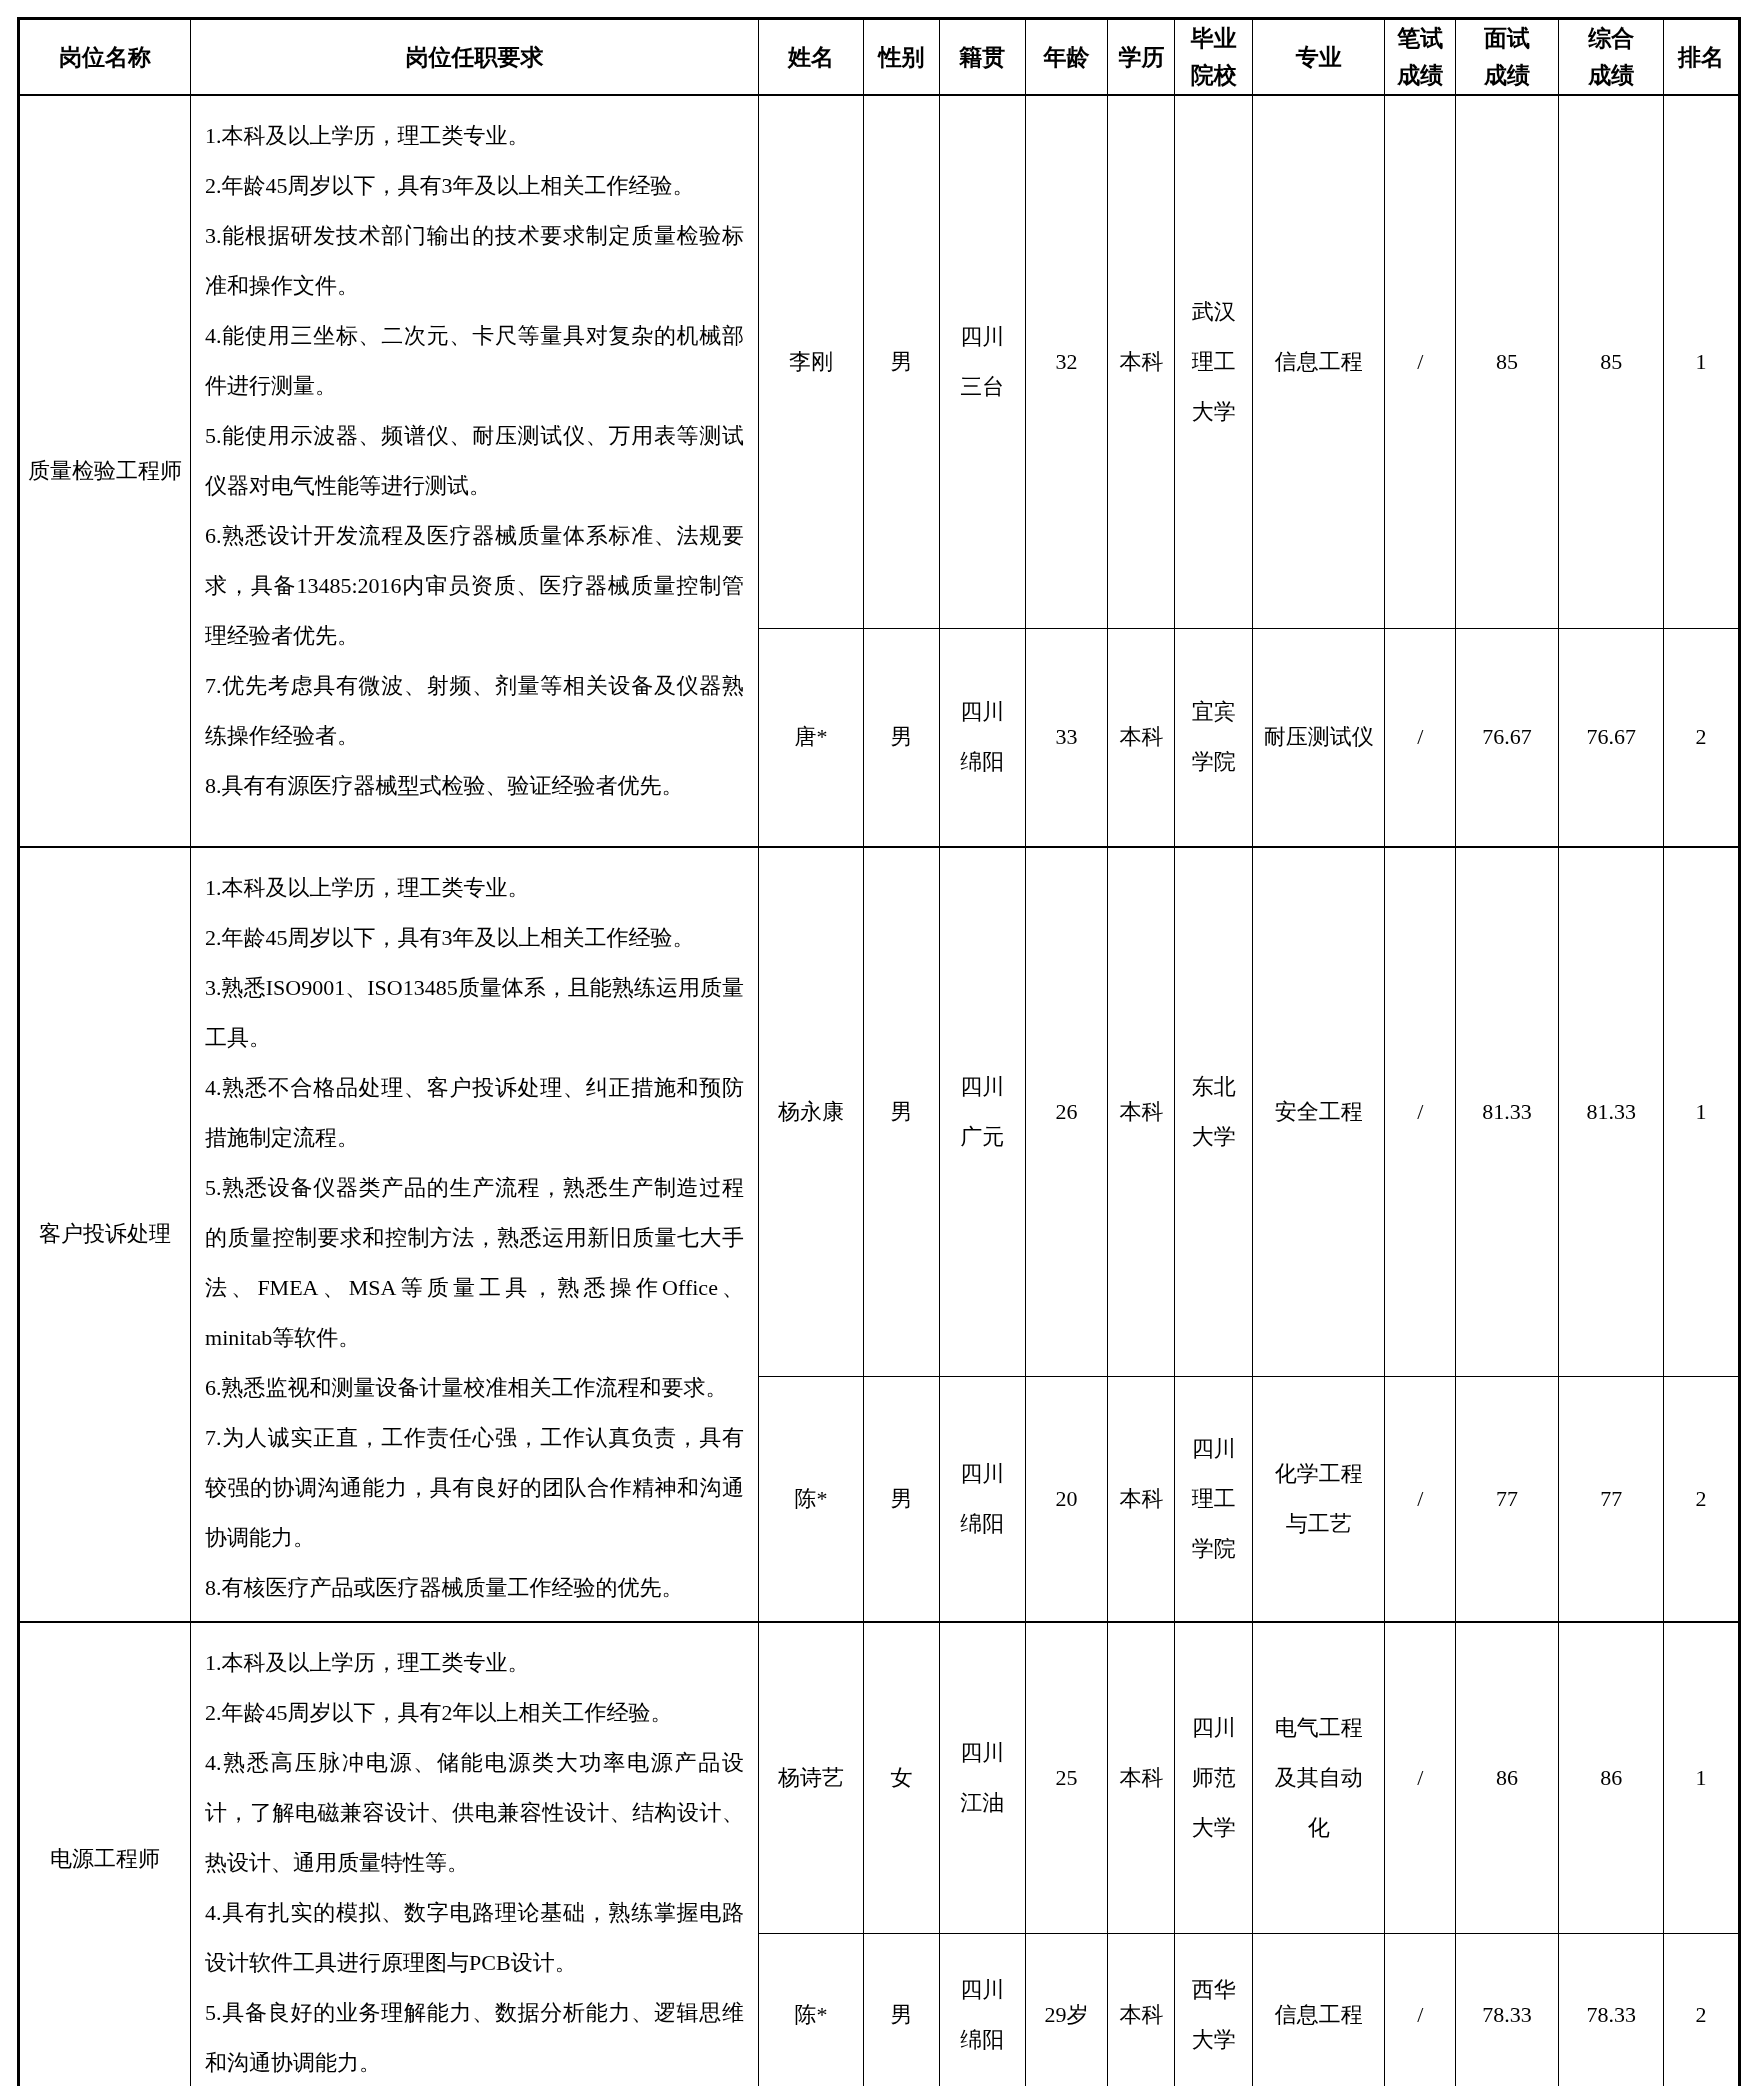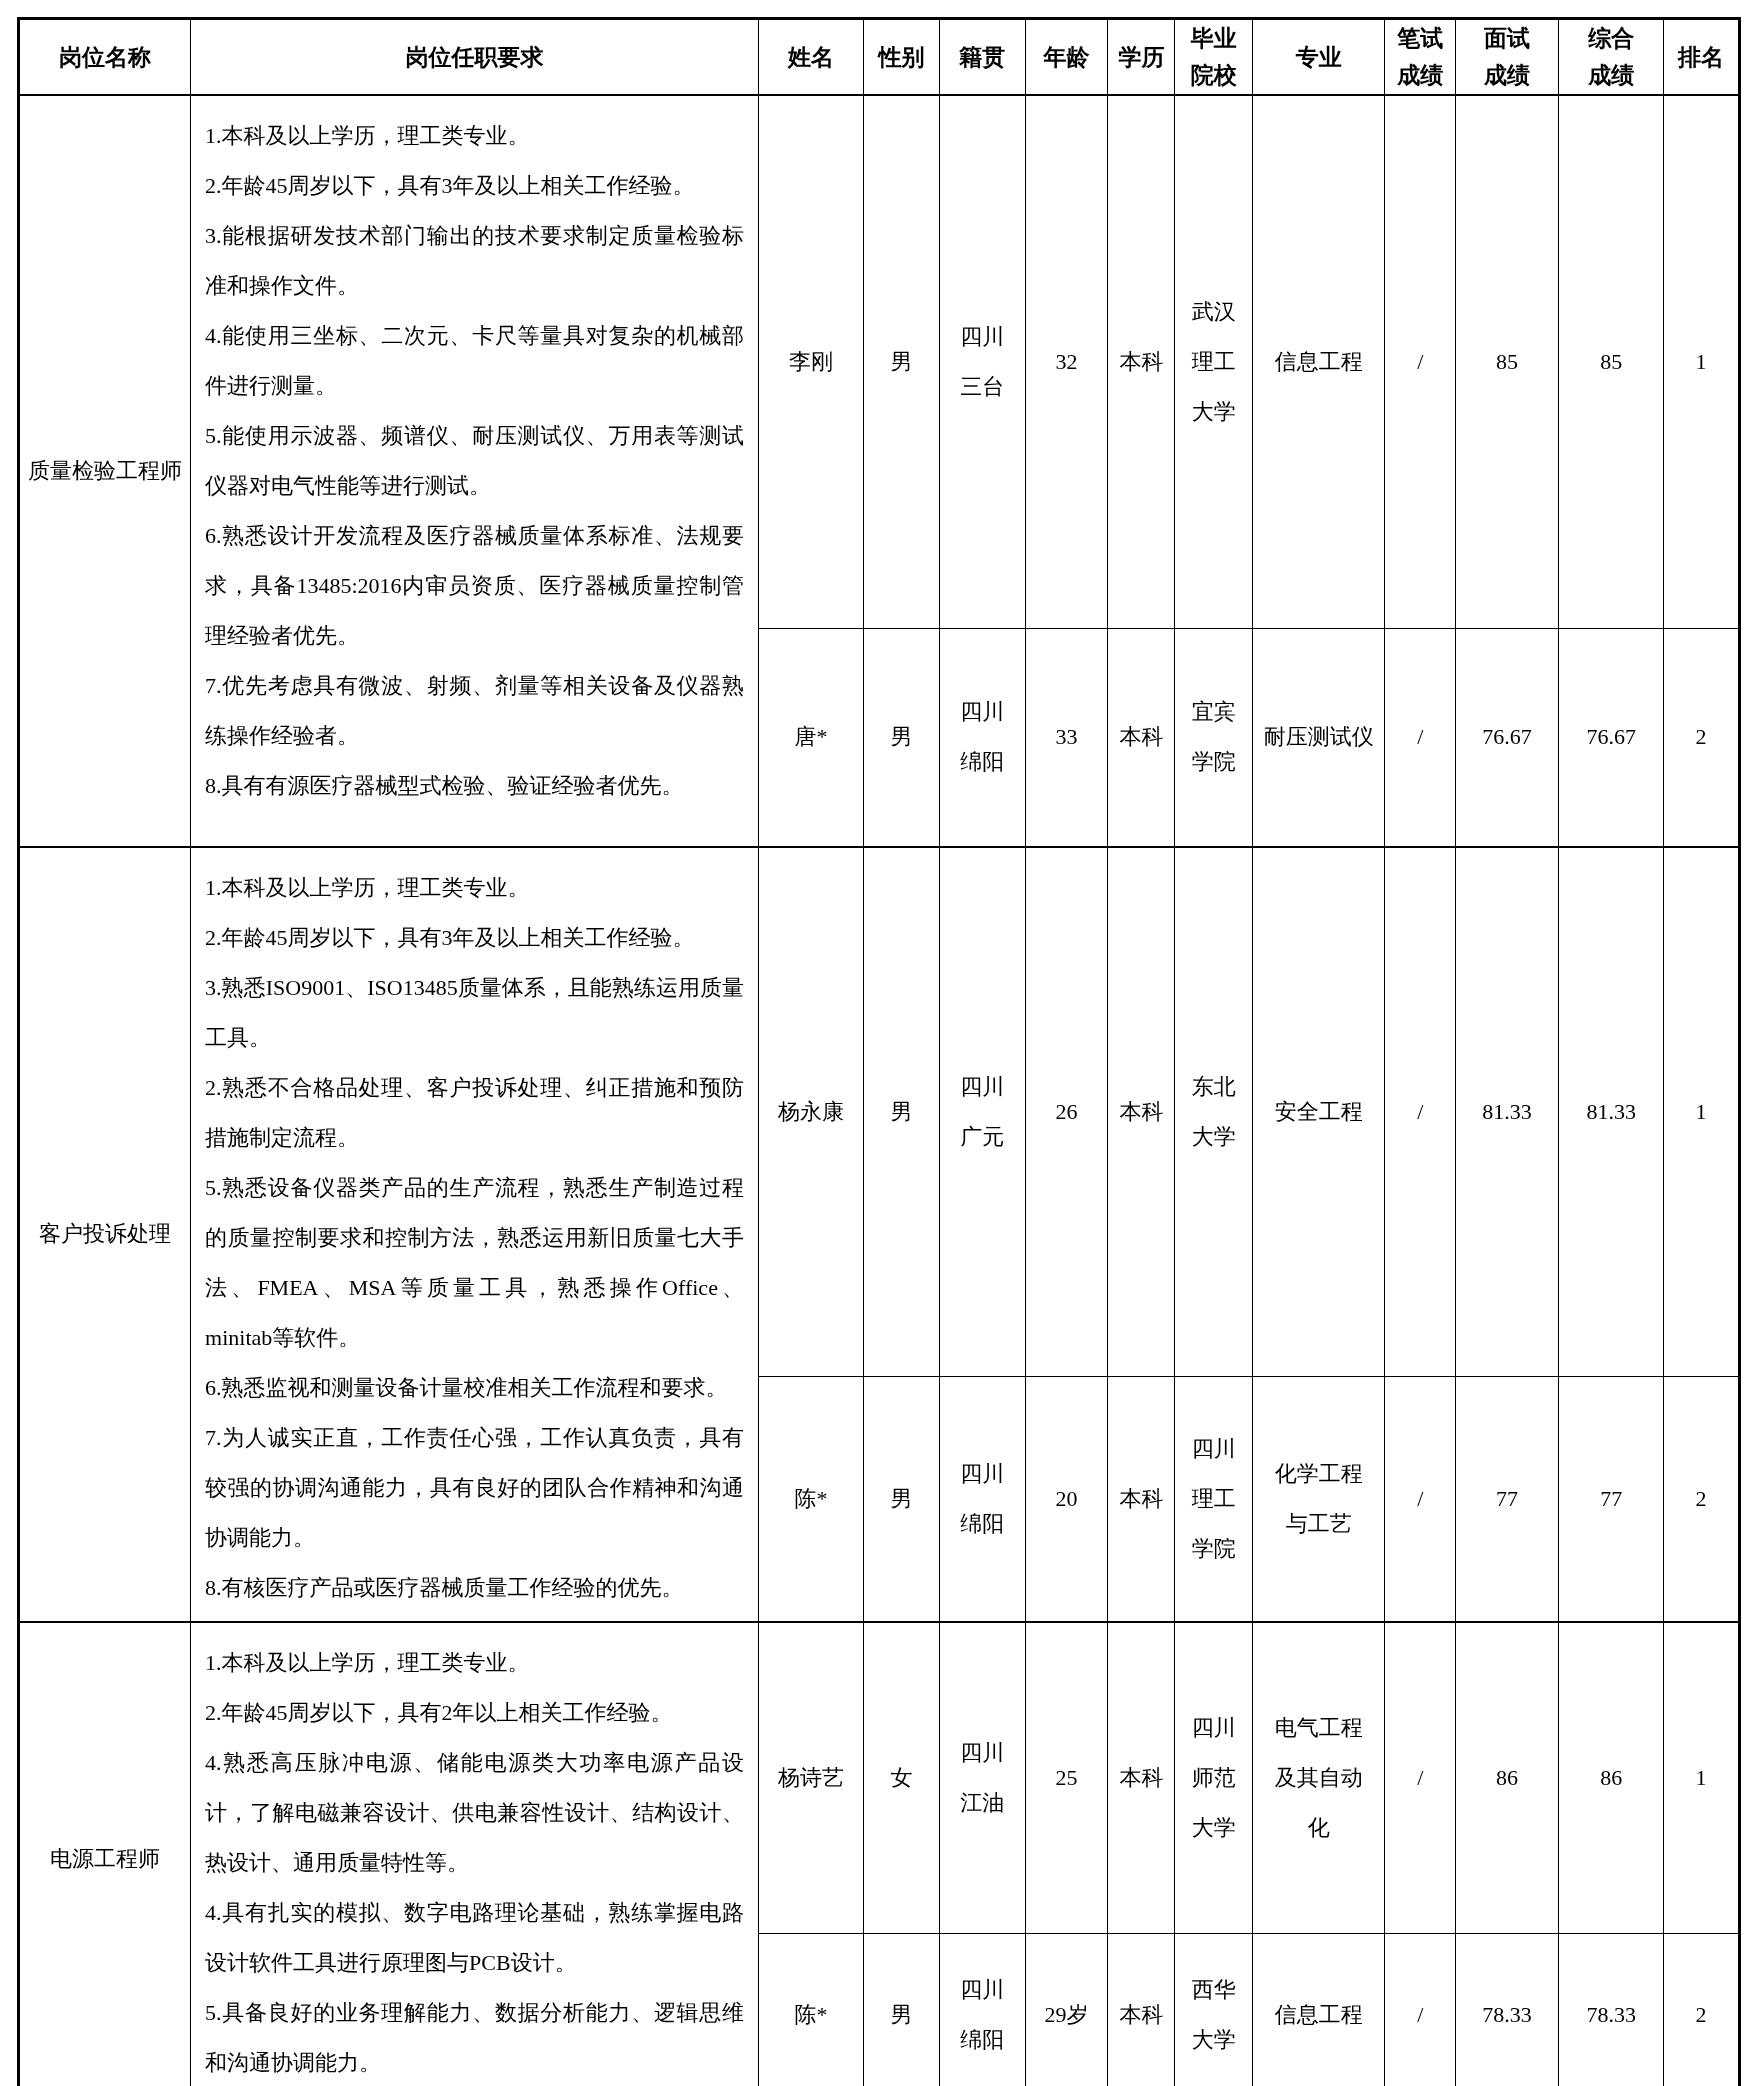--- a/index.html
+++ b/index.html
@@ -158,21 +158,21 @@
       <td>76.67</td>
       <td>2</td>
     </tr>
 
     <tr class="b2r1 block-start">
       <td rowspan="2">客户投诉处理</td>
       <td rowspan="2" class="req-cell">
         <div class="req-item">1.本科及以上学历，理工类专业。</div>
         <div class="req-item">2.年龄45周岁以下，具有3年及以上相关工作经验。</div>
         <div class="req-item">3.熟悉ISO9001、ISO13485质量体系，且能熟练运用质量工具。</div>
-        <div class="req-item">2.熟悉不合格品处理、客户投诉处理、纠正措施和预防措施制定流程。</div>
+        <div class="req-item">4.熟悉不合格品处理、客户投诉处理、纠正措施和预防措施制定流程。</div>
         <div class="req-item">5.熟悉设备仪器类产品的生产流程，熟悉生产制造过程的质量控制要求和控制方法，熟悉运用新旧质量七大手法、FMEA、MSA等质量工具，熟悉操作Office、minitab等软件。</div>
         <div class="req-item">6.熟悉监视和测量设备计量校准相关工作流程和要求。</div>
         <div class="req-item">7.为人诚实正直，工作责任心强，工作认真负责，具有较强的协调沟通能力，具有良好的团队合作精神和沟通协调能力。</div>
         <div class="req-item">8.有核医疗产品或医疗器械质量工作经验的优先。</div>
       </td>
       <td>杨永康</td>
       <td>男</td>
       <td>四川
 广元</td>
       <td>26</td>

